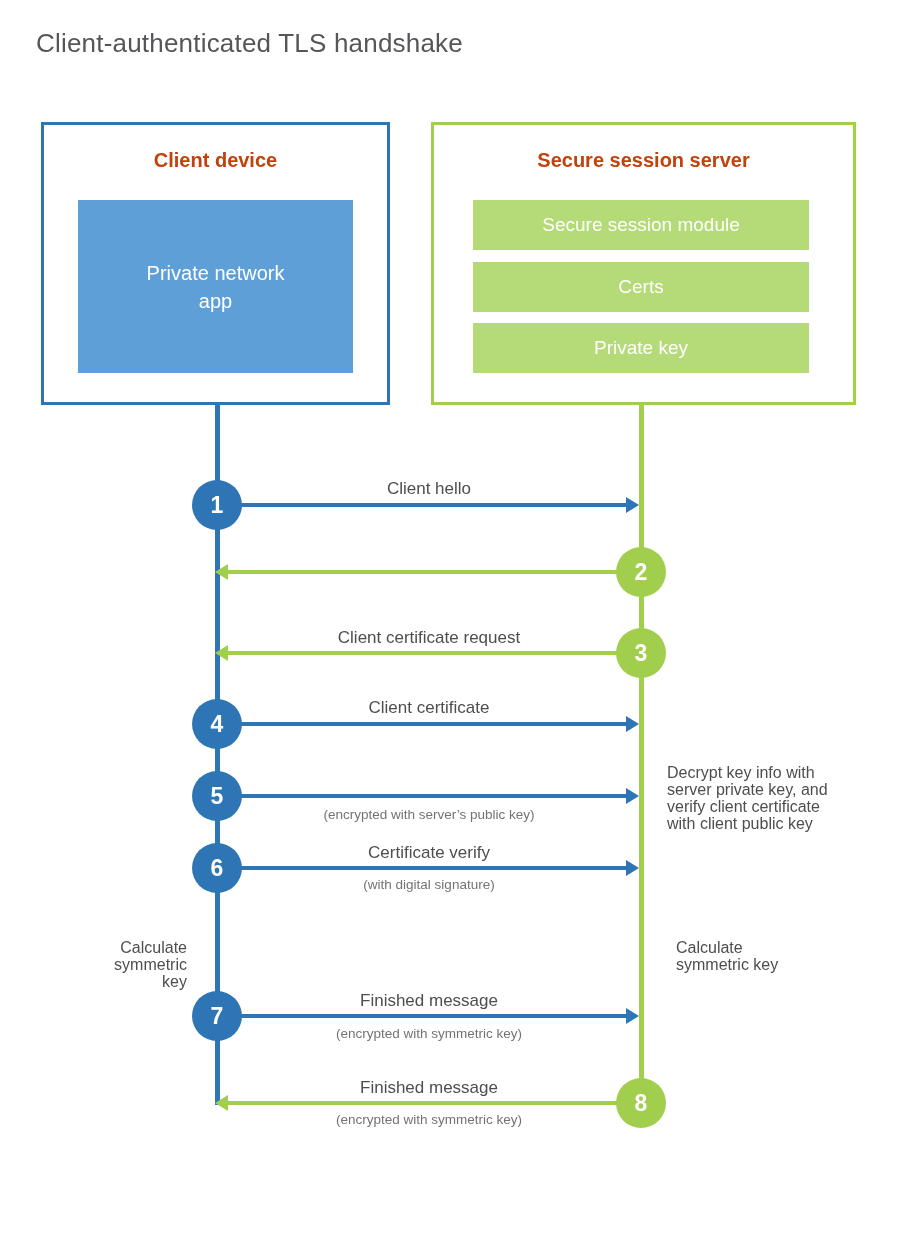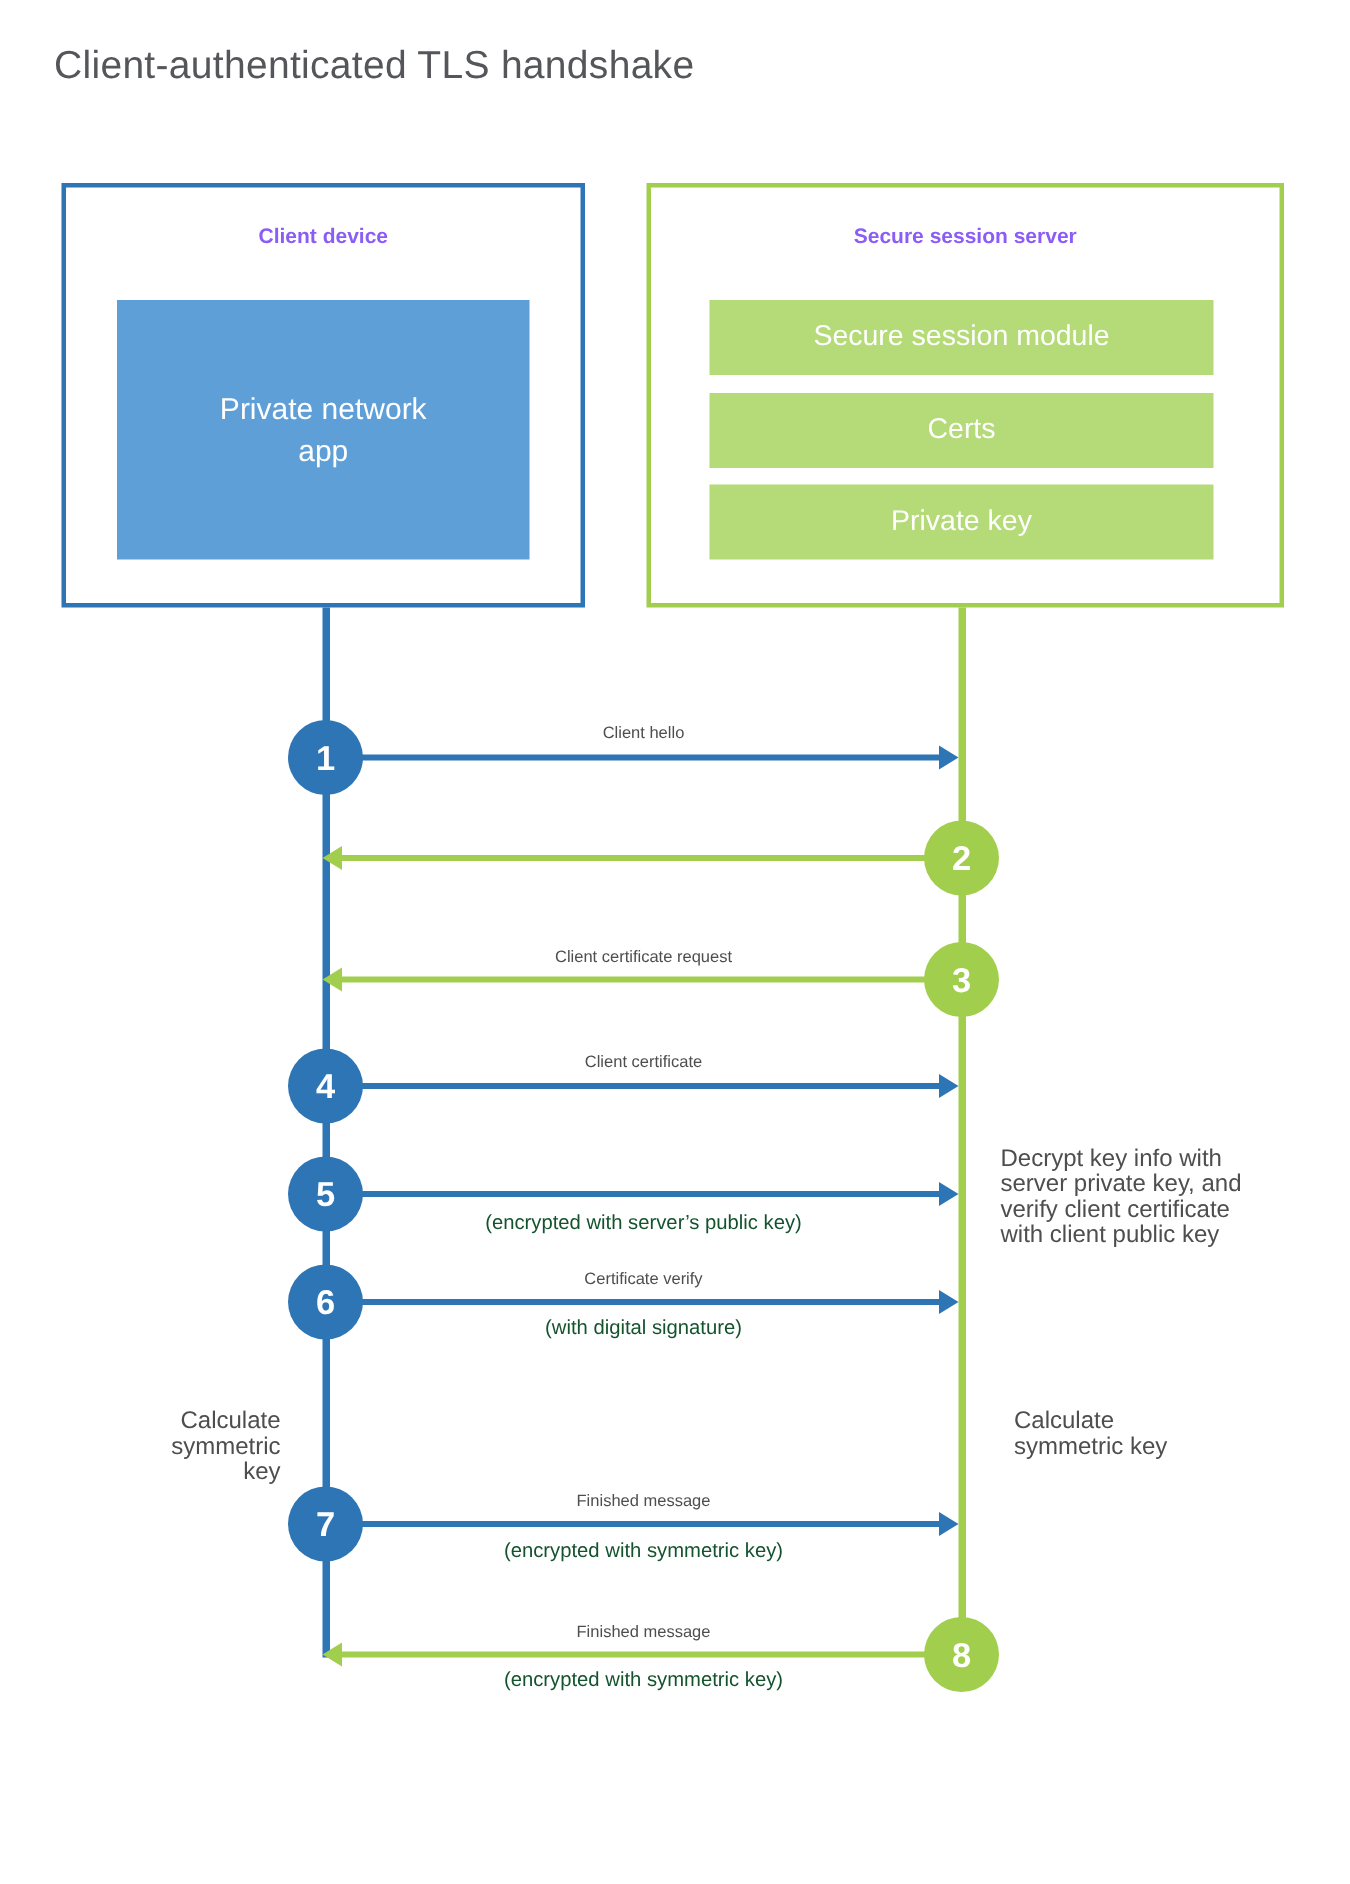--- a/index.html
+++ b/index.html
@@ -8,21 +8,21 @@
     font-family:"Liberation Sans",sans-serif;
     --blue:#2e75b5; --light-blue:#5f9fd7; --green:#a2ce4e; --light-green:#b5da78;
   }
   .title{
     position:absolute;left:36px;top:28px;margin:0;
     font-size:26px;font-weight:300;color:#55565a;letter-spacing:.2px;
   }
   .entity-box{position:absolute;top:122px;height:283px;background:#fff;border:3px solid;box-sizing:border-box;}
   .client-box{left:41px;width:349px;border-color:var(--blue);}
   .server-box{left:431px;width:425px;border-color:var(--green);}
-  .entity-title{padding-top:24px;text-align:center;font-size:14px;font-weight:700;color:#8b5cf6;}
+  .entity-title{padding-top:24px;text-align:center;font-size:20px;font-weight:700;color:#c2410c;}
   .client-app{
     position:absolute;left:34px;top:75px;width:275px;height:173px;
     background:var(--light-blue);color:#fff;font-size:20px;line-height:28px;
     display:flex;align-items:center;justify-content:center;text-align:center;padding:0 55px;box-sizing:border-box;
   }
   .server-bar{
     position:absolute;left:39px;width:336px;height:50px;
     background:var(--light-green);color:#fff;font-size:19px;
     display:flex;align-items:center;justify-content:center;
   }
@@ -39,25 +39,25 @@
   .ah.right{border-left:13px solid var(--blue);}
   .ah.left{border-right:13px solid var(--green);}
 
   .msg-circle{
     position:absolute;width:50px;height:50px;border-radius:50%;
     color:#fff;font-size:23px;font-weight:700;
     display:flex;align-items:center;justify-content:center;z-index:3;
   }
   .msg-label{
     position:absolute;left:204px;width:450px;text-align:center;
-    font-size:11px;line-height:22px;color:#4e4e4e;z-index:4;
+    font-size:17px;line-height:22px;color:#4e4e4e;z-index:4;
   }
   .msg-sub{
     position:absolute;left:204px;width:450px;text-align:center;
-    font-size:13.5px;line-height:18px;color:#14532d;z-index:4;
+    font-size:13.5px;line-height:18px;color:#737373;z-index:4;
   }
   .note{position:absolute;font-size:16px;line-height:17px;color:#4e4e4e;}
   .decrypt-note{left:667px;top:764px;width:165px;text-align:left;}
   .calc-left{left:87px;top:939px;width:100px;text-align:right;}
   .calc-right{left:676px;top:939px;width:110px;text-align:left;}
 
   .ln-1{left:217px;top:503px;width:409px}
   .ah-1{left:626px;top:497px}
   .c-1{left:192px;top:480px}
   .lb-1{top:478px}

